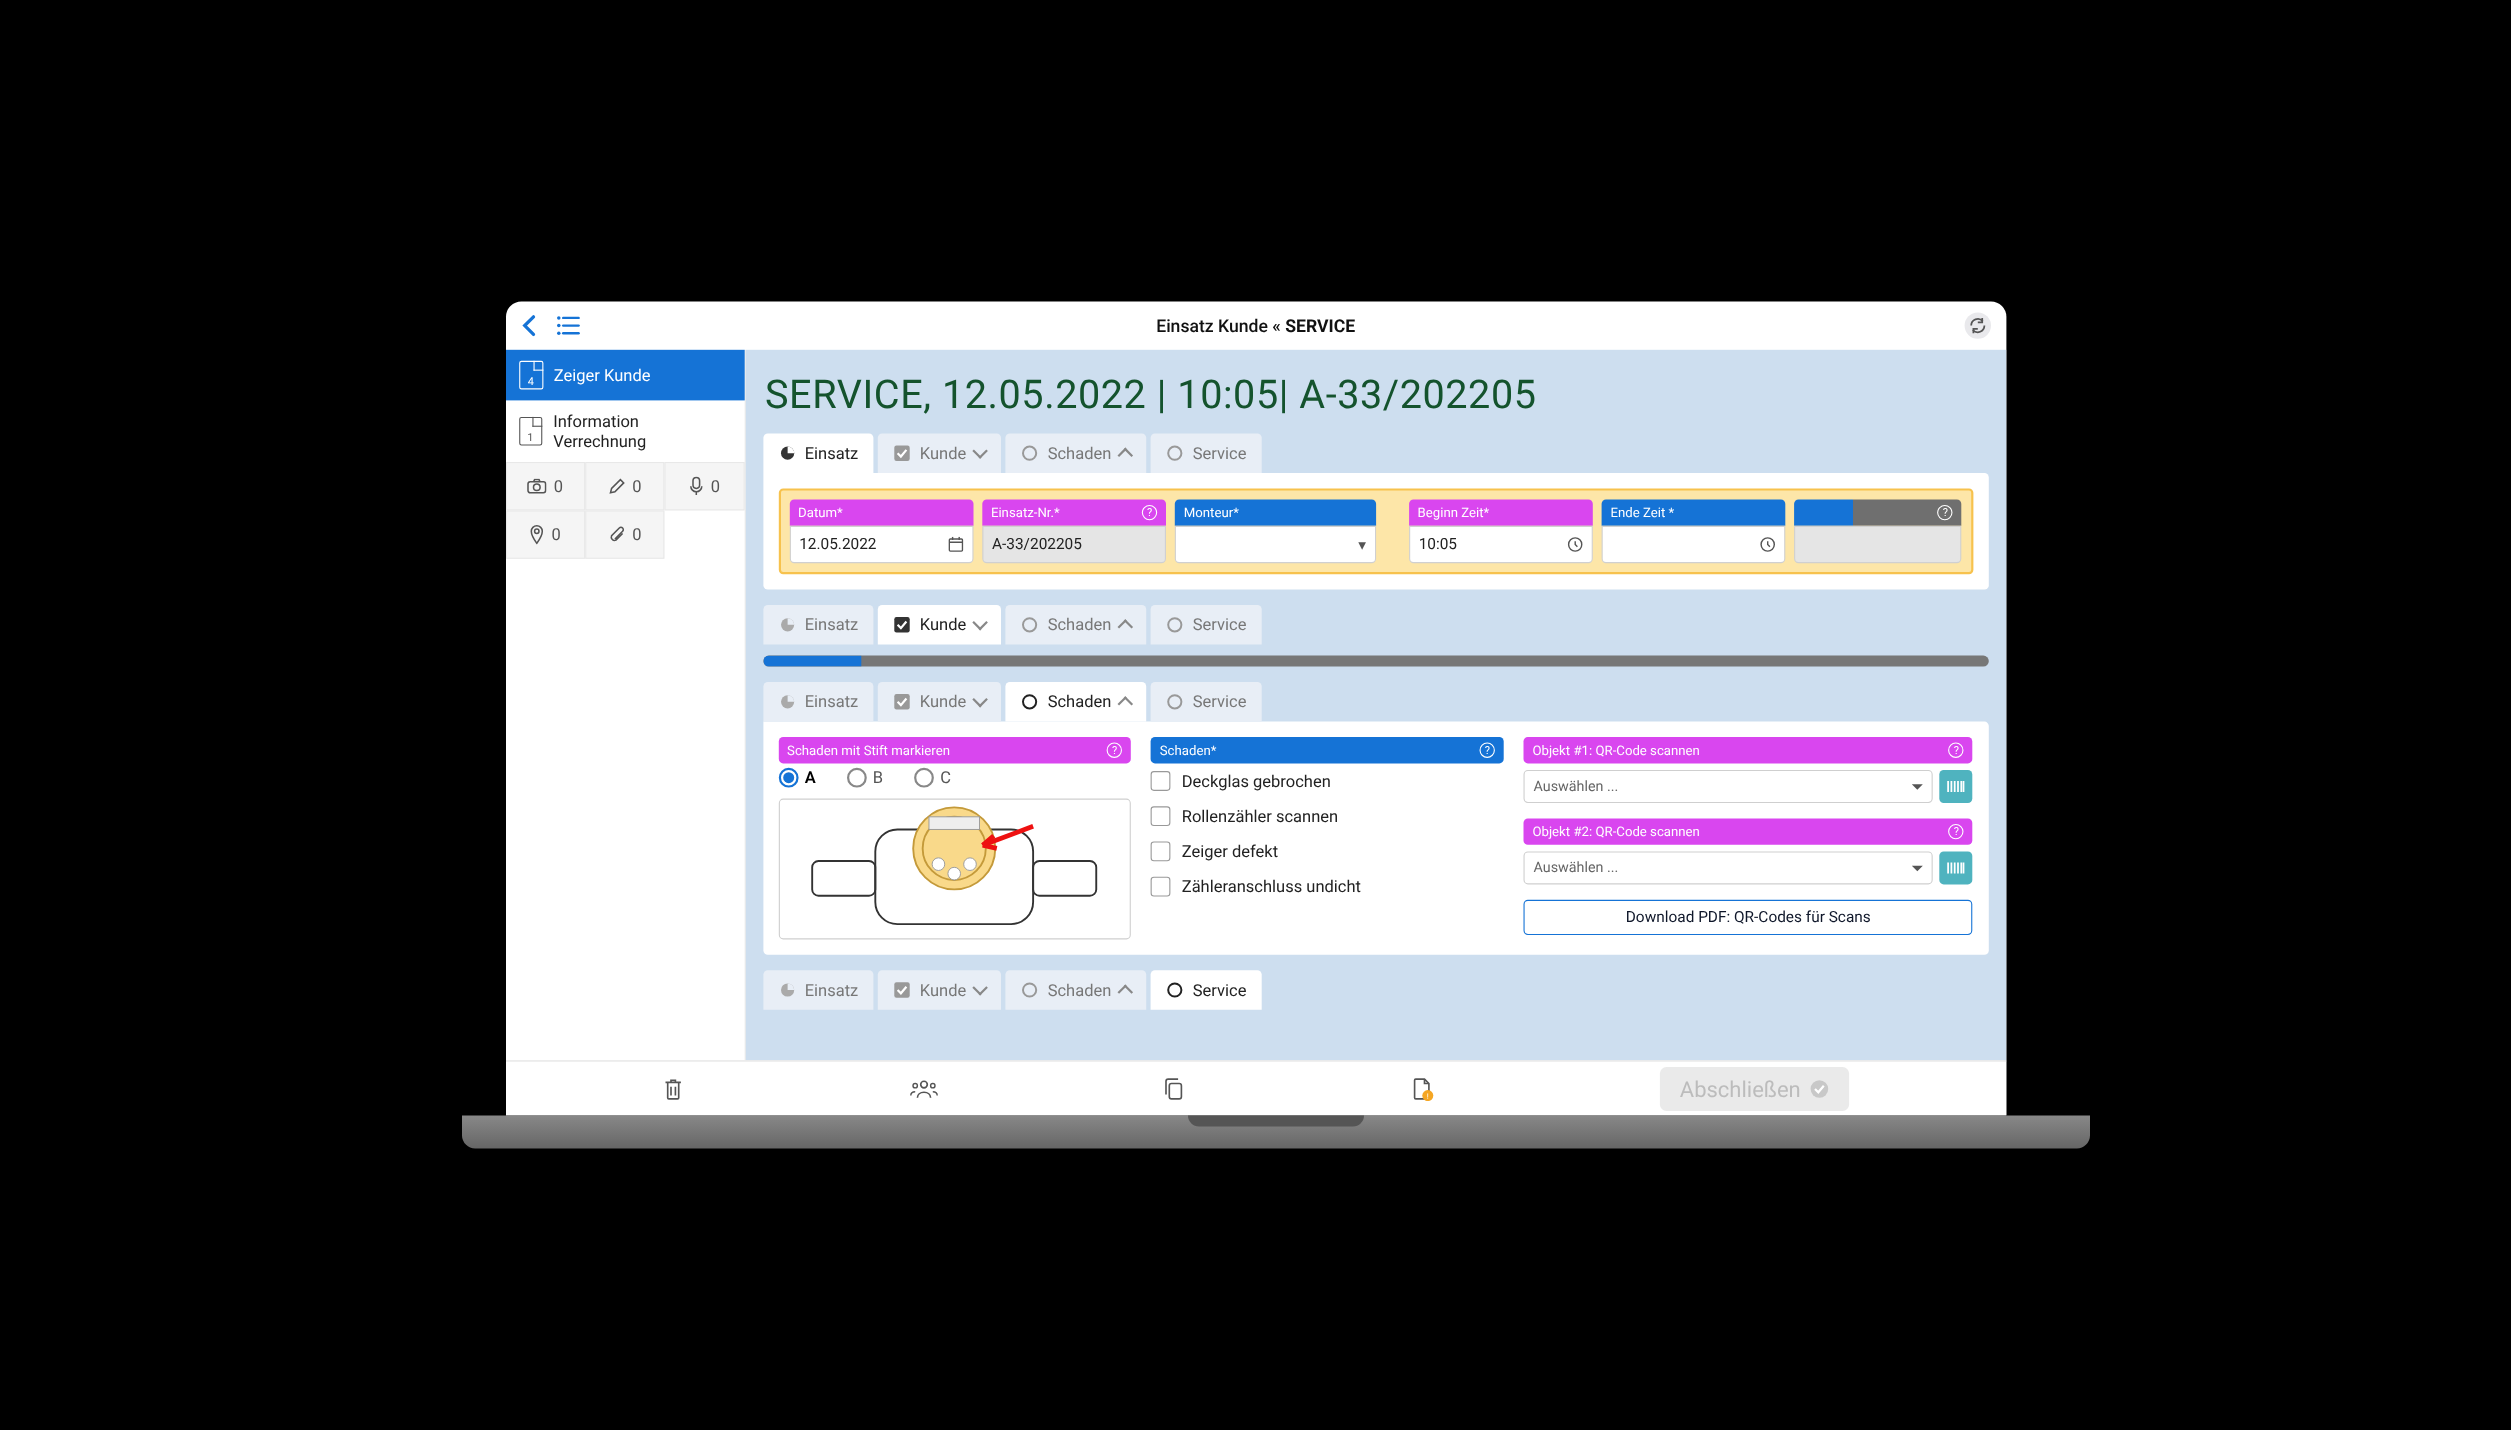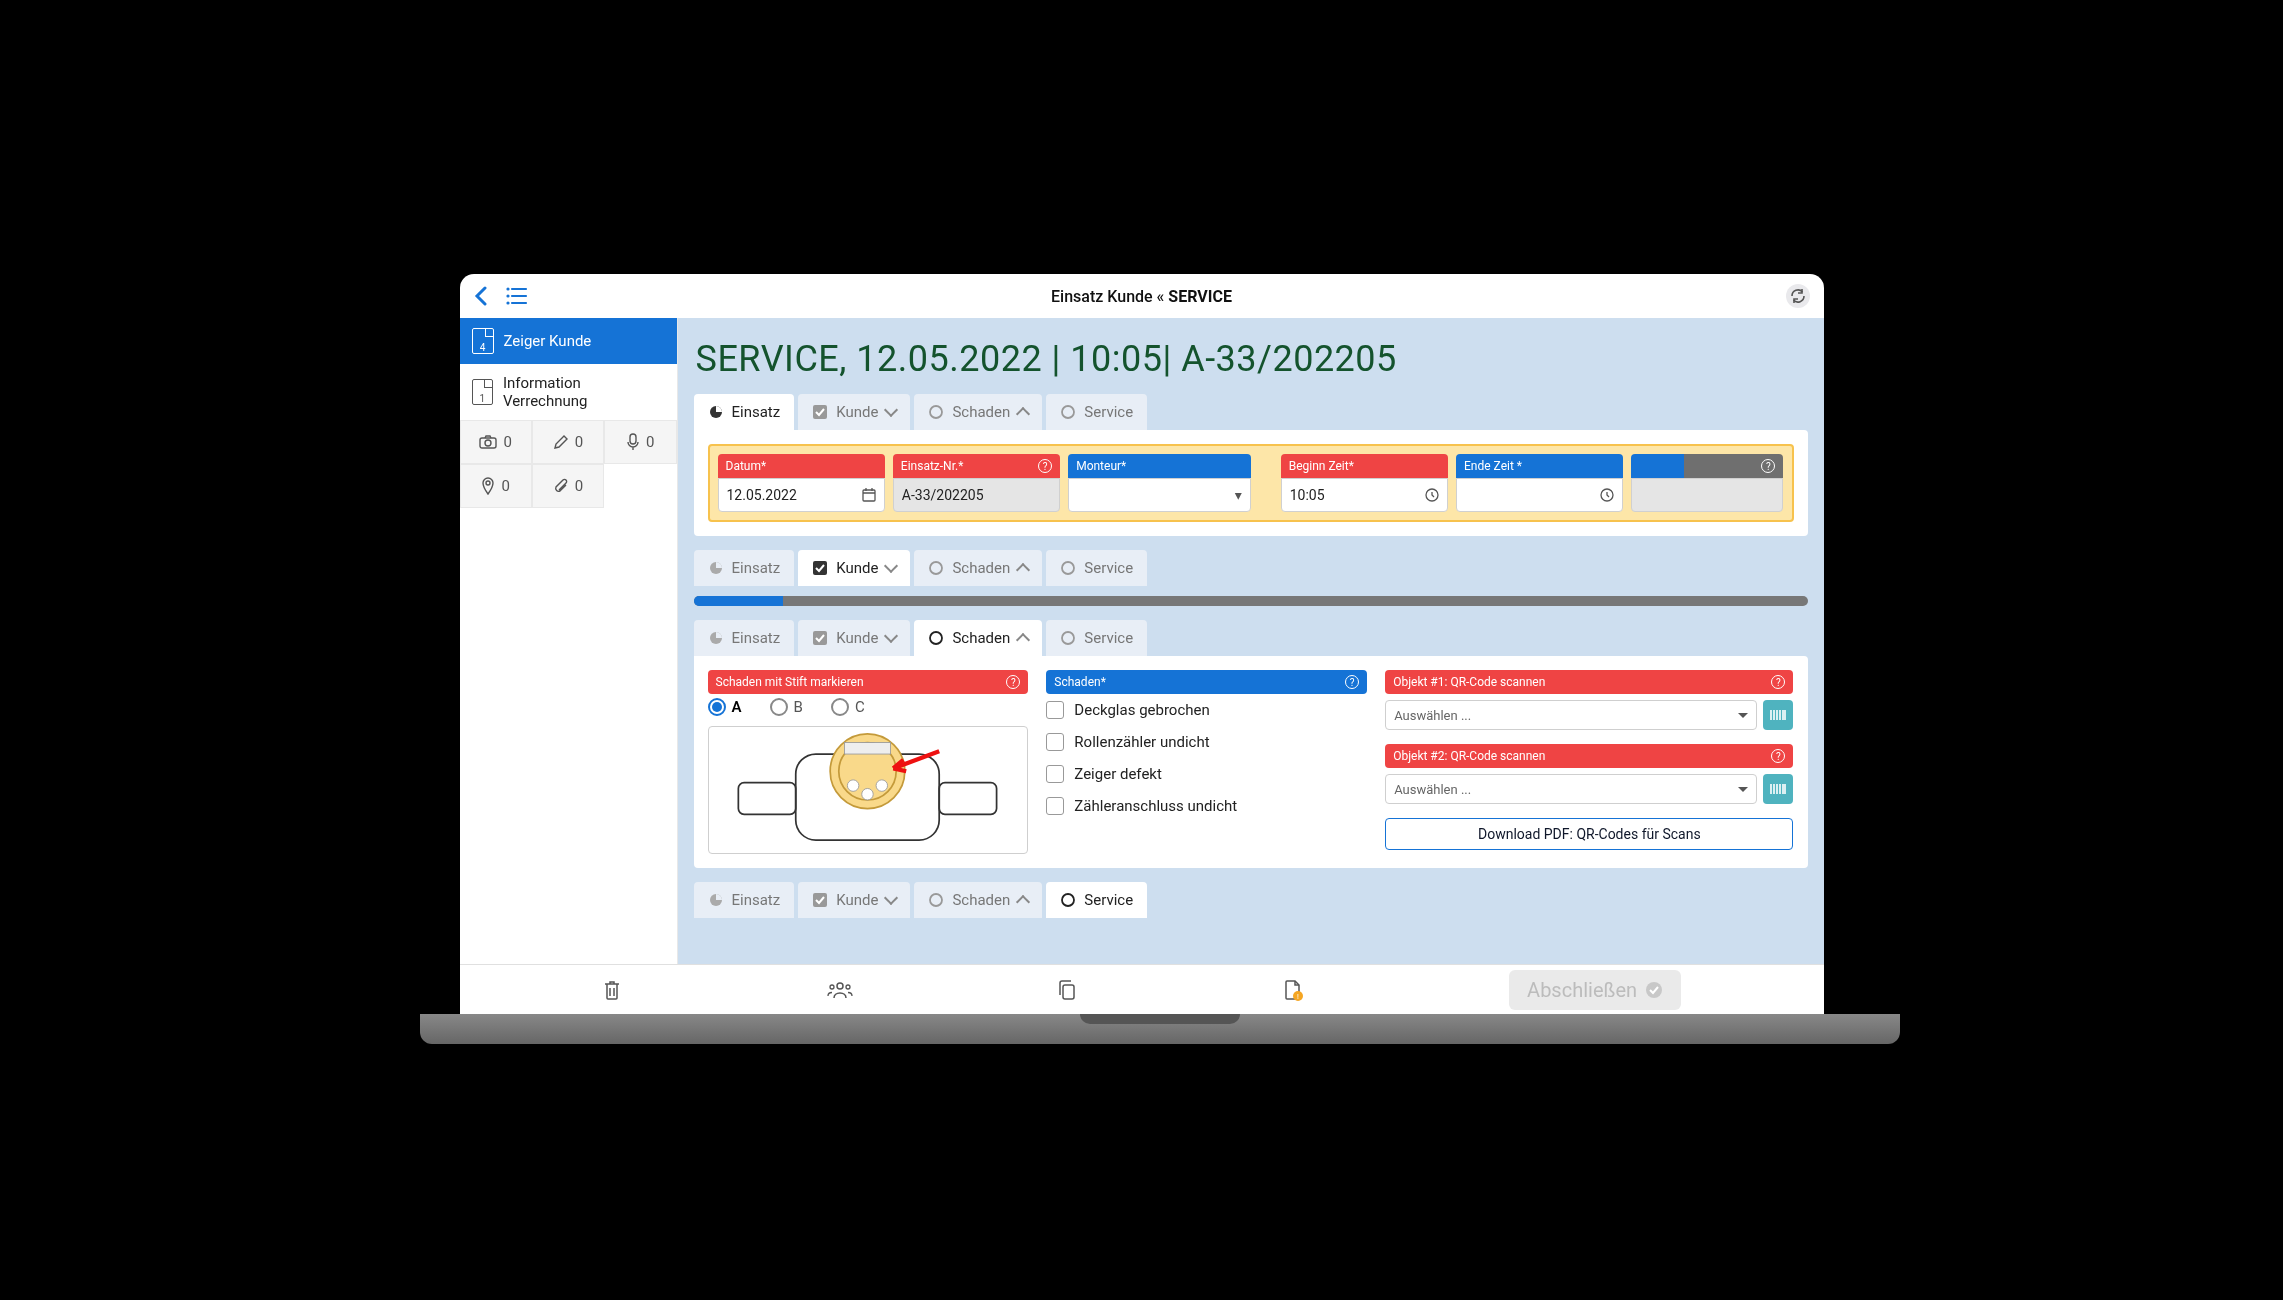--- a/index.html
+++ b/index.html
@@ -33,21 +33,21 @@
 .tab { display:flex; align-items:center; gap:8px; padding: 9px 14px; background:#e8eef6; border-radius:4px 4px 0 0; color:#777; font-size:15px; cursor:pointer; }
 .tab.active { background:#fff; color:#222; }
 .tab .st-ic { width:16px; height:16px; display:inline-block; }
 .chev { width:10px; height:10px; border-right:2px solid #888; border-bottom:2px solid #888; transform:rotate(45deg); margin-top:-4px; }
 .chev.up { transform:rotate(-135deg); margin-top:4px; }
 
 .panel { background:#fff; padding:14px; border-radius:0 4px 4px 4px; }
 .panel.gold { background:#fde6a8; border:2px solid #f7c24d; border-radius:4px; padding:8px; }
 .fields-row { display:flex; gap:8px; }
 .field-block { display:flex; flex-direction:column; min-width:0; }
-.fld-label { font-size:12px; color:#fff; background:#ef4444; padding:5px 8px; border-radius:4px 4px 0 0; display:flex; align-items:center; justify-content:space-between; }
+.fld-label { font-size:12px; color:#fff; background:#d946ef; padding:5px 8px; border-radius:4px 4px 0 0; display:flex; align-items:center; justify-content:space-between; }
 .fld-label.blue { background:#1573d6; }
 .fld-label .help { width:14px; height:14px; border:1px solid #fff; border-radius:50%; display:flex; align-items:center; justify-content:center; font-size:10px; }
 .fld-input { background:#fff; border:1px solid #d0d0d0; border-radius:0 0 4px 4px; height:32px; display:flex; align-items:center; padding:16px 8px; font-size:14px; color:#222; position:relative; }
 .fld-input .end-ic { margin-left:auto; color:#555; display:flex; align-items:center; }
 .fld-input.disabled { background:#e5e5e5; }
 
 .progress-bar { height:10px; background:#777; border-radius:5px; margin-top:10px; position:relative; overflow:hidden; }
 .progress-bar::before { content:""; position:absolute; left:0; top:0; bottom:0; width:8%; background:#1573d6; }
 
 .section-grid { display:flex; gap:18px; }
@@ -400,21 +400,21 @@
             <div class="fld-label blue" style="border-radius:4px">
                   <span>Schaden*</span>
                   <span class="help">?</span>
                 </div>
             <div class="chk-row">
                   <span class="cb"></span>
                   <span>Deckglas gebrochen</span>
                 </div>
             <div class="chk-row">
                   <span class="cb"></span>
-                  <span>Rollenzähler undicht</span>
+                  <span>Rollenzähler scannen</span>
                 </div>
             <div class="chk-row">
                   <span class="cb"></span>
                   <span>Zeiger defekt</span>
                 </div>
             <div class="chk-row">
                   <span class="cb"></span>
                   <span>Zähleranschluss undicht</span>
                 </div>
           </div>

